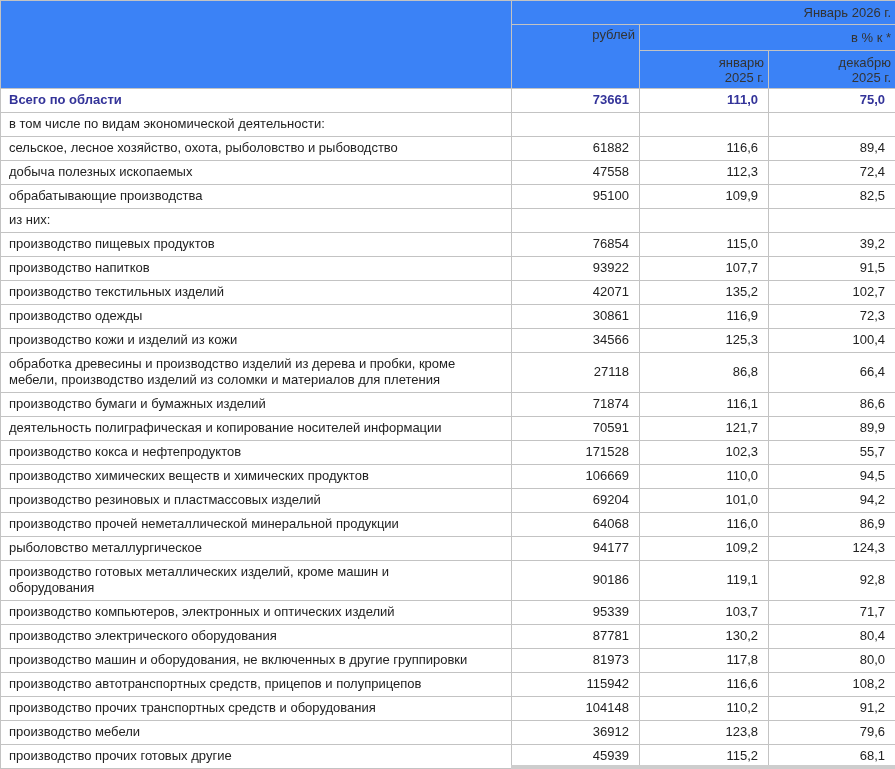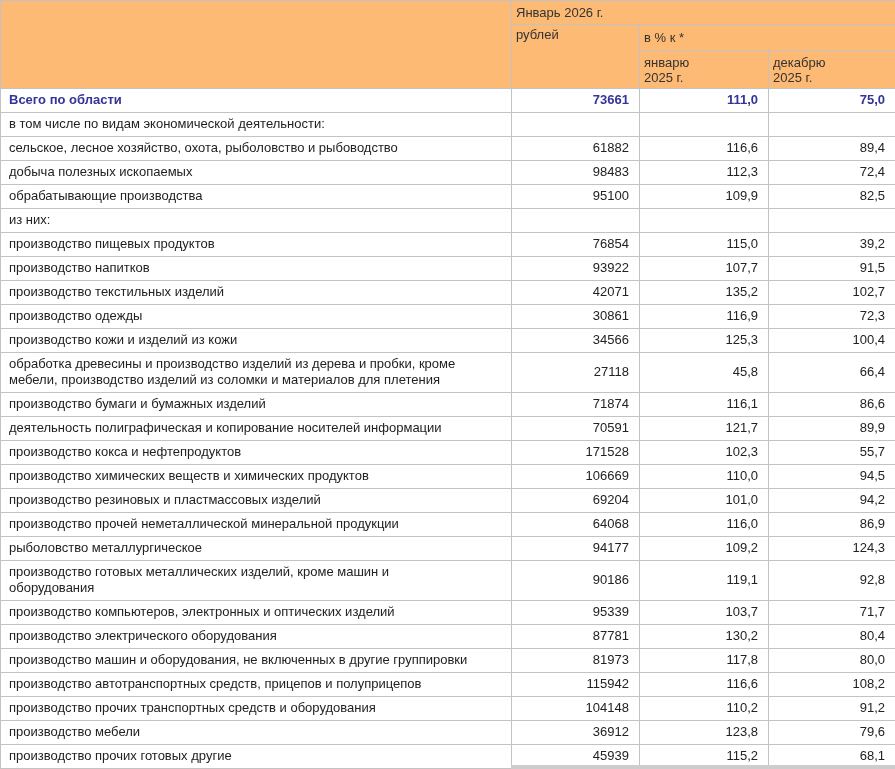--- a/index.html
+++ b/index.html
@@ -16,23 +16,23 @@
     table-layout: fixed;
     width: 895px;
     font-size: 13px;
     color: #222222;
   }
   table.stat th, table.stat td {
     border: 1px solid #c3c3c3;
     overflow: hidden;
   }
   table.stat th {
-    background: #fdba74;
+    background: #3b82f6;
     font-weight: normal;
-    text-align: left;
+    text-align: right;
     color: #333333;
     padding: 2px 4px;
     line-height: 15px;
   }
   th.corner { background: #ededed; }
   tr.hr1 { height: 24px; }
   tr.hr2 { height: 26px; }
   tr.hr3 { height: 38px; }
   th.rub { vertical-align: top; padding-top: 6px; }
   .pre { white-space: pre-line; }
@@ -104,21 +104,21 @@
 
     <tr>
       <td class="row-label ind-l1">сельское, лесное хозяйство, охота, рыболовство и рыбоводство</td>
       <td class="num">61882</td>
       <td class="num">116,6</td>
       <td class="num">89,4</td>
     </tr>
 
     <tr>
       <td class="row-label ind-l1">добыча полезных ископаемых</td>
-      <td class="num">98483</td>
+      <td class="num">47558</td>
       <td class="num">112,3</td>
       <td class="num">72,4</td>
     </tr>
 
     <tr>
       <td class="row-label ind-l1">обрабатывающие производства</td>
       <td class="num">95100</td>
       <td class="num">109,9</td>
       <td class="num">82,5</td>
     </tr>
@@ -162,21 +162,21 @@
       <td class="row-label ind-l2">производство кожи и изделий из кожи</td>
       <td class="num">34566</td>
       <td class="num">125,3</td>
       <td class="num">100,4</td>
     </tr>
 
     <tr>
       <td class="row-label ind-l2">обработка древесины и производство изделий из дерева и пробки, кроме
 мебели, производство изделий из соломки и материалов для плетения</td>
       <td class="num">27118</td>
-      <td class="num">45,8</td>
+      <td class="num">86,8</td>
       <td class="num">66,4</td>
     </tr>
 
     <tr>
       <td class="row-label ind-l2">производство бумаги и бумажных изделий</td>
       <td class="num">71874</td>
       <td class="num">116,1</td>
       <td class="num">86,6</td>
     </tr>
 

